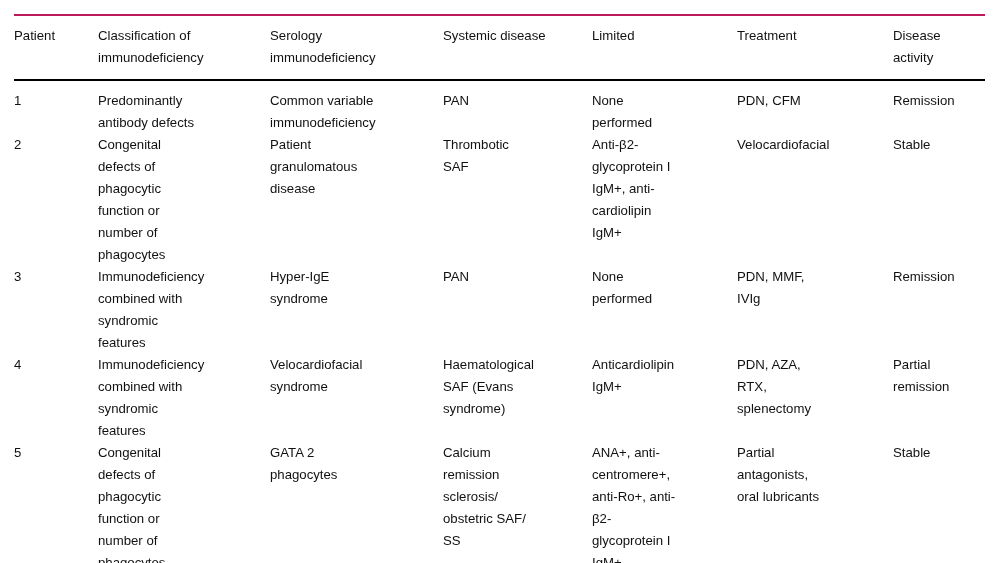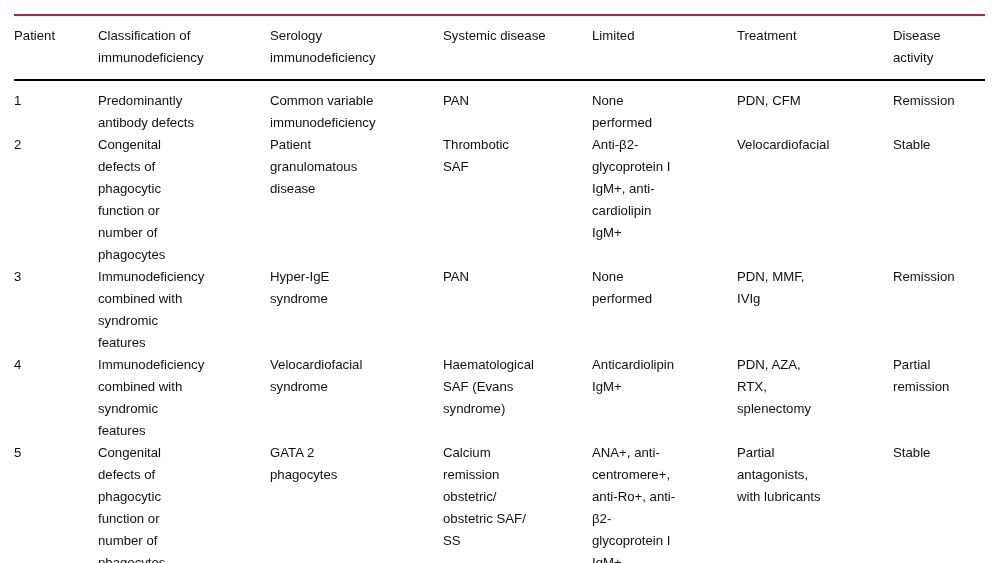--- a/index.html
+++ b/index.html
@@ -261,36 +261,36 @@
             <span class="cell-line">number of</span>
             <span class="cell-line">phagocytes</span>
           </td>
           <td class="rule-bottom">
             <span class="cell-line">GATA 2</span>
             <span class="cell-line">phagocytes</span>
           </td>
           <td class="rule-bottom">
             <span class="cell-line">Calcium</span>
             <span class="cell-line">remission</span>
-            <span class="cell-line">obstetric/</span>
+            <span class="cell-line">sclerosis/</span>
             <span class="cell-line">obstetric SAF/</span>
             <span class="cell-line">SS</span>
           </td>
           <td class="rule-bottom">
             <span class="cell-line">ANA+, anti-</span>
             <span class="cell-line">centromere+,</span>
             <span class="cell-line">anti-Ro+, anti-</span>
             <span class="cell-line">β2-</span>
             <span class="cell-line">glycoprotein I</span>
             <span class="cell-line">IgM+</span>
           </td>
           <td class="rule-bottom">
             <span class="cell-line">Partial</span>
             <span class="cell-line">antagonists,</span>
-            <span class="cell-line">with lubricants</span>
+            <span class="cell-line">oral lubricants</span>
           </td>
           <td class="rule-bottom">
             <span class="cell-line">Stable</span>
           </td>
         </tr>
       </tbody>
   </table>
 </div>
 
 </body></html>

